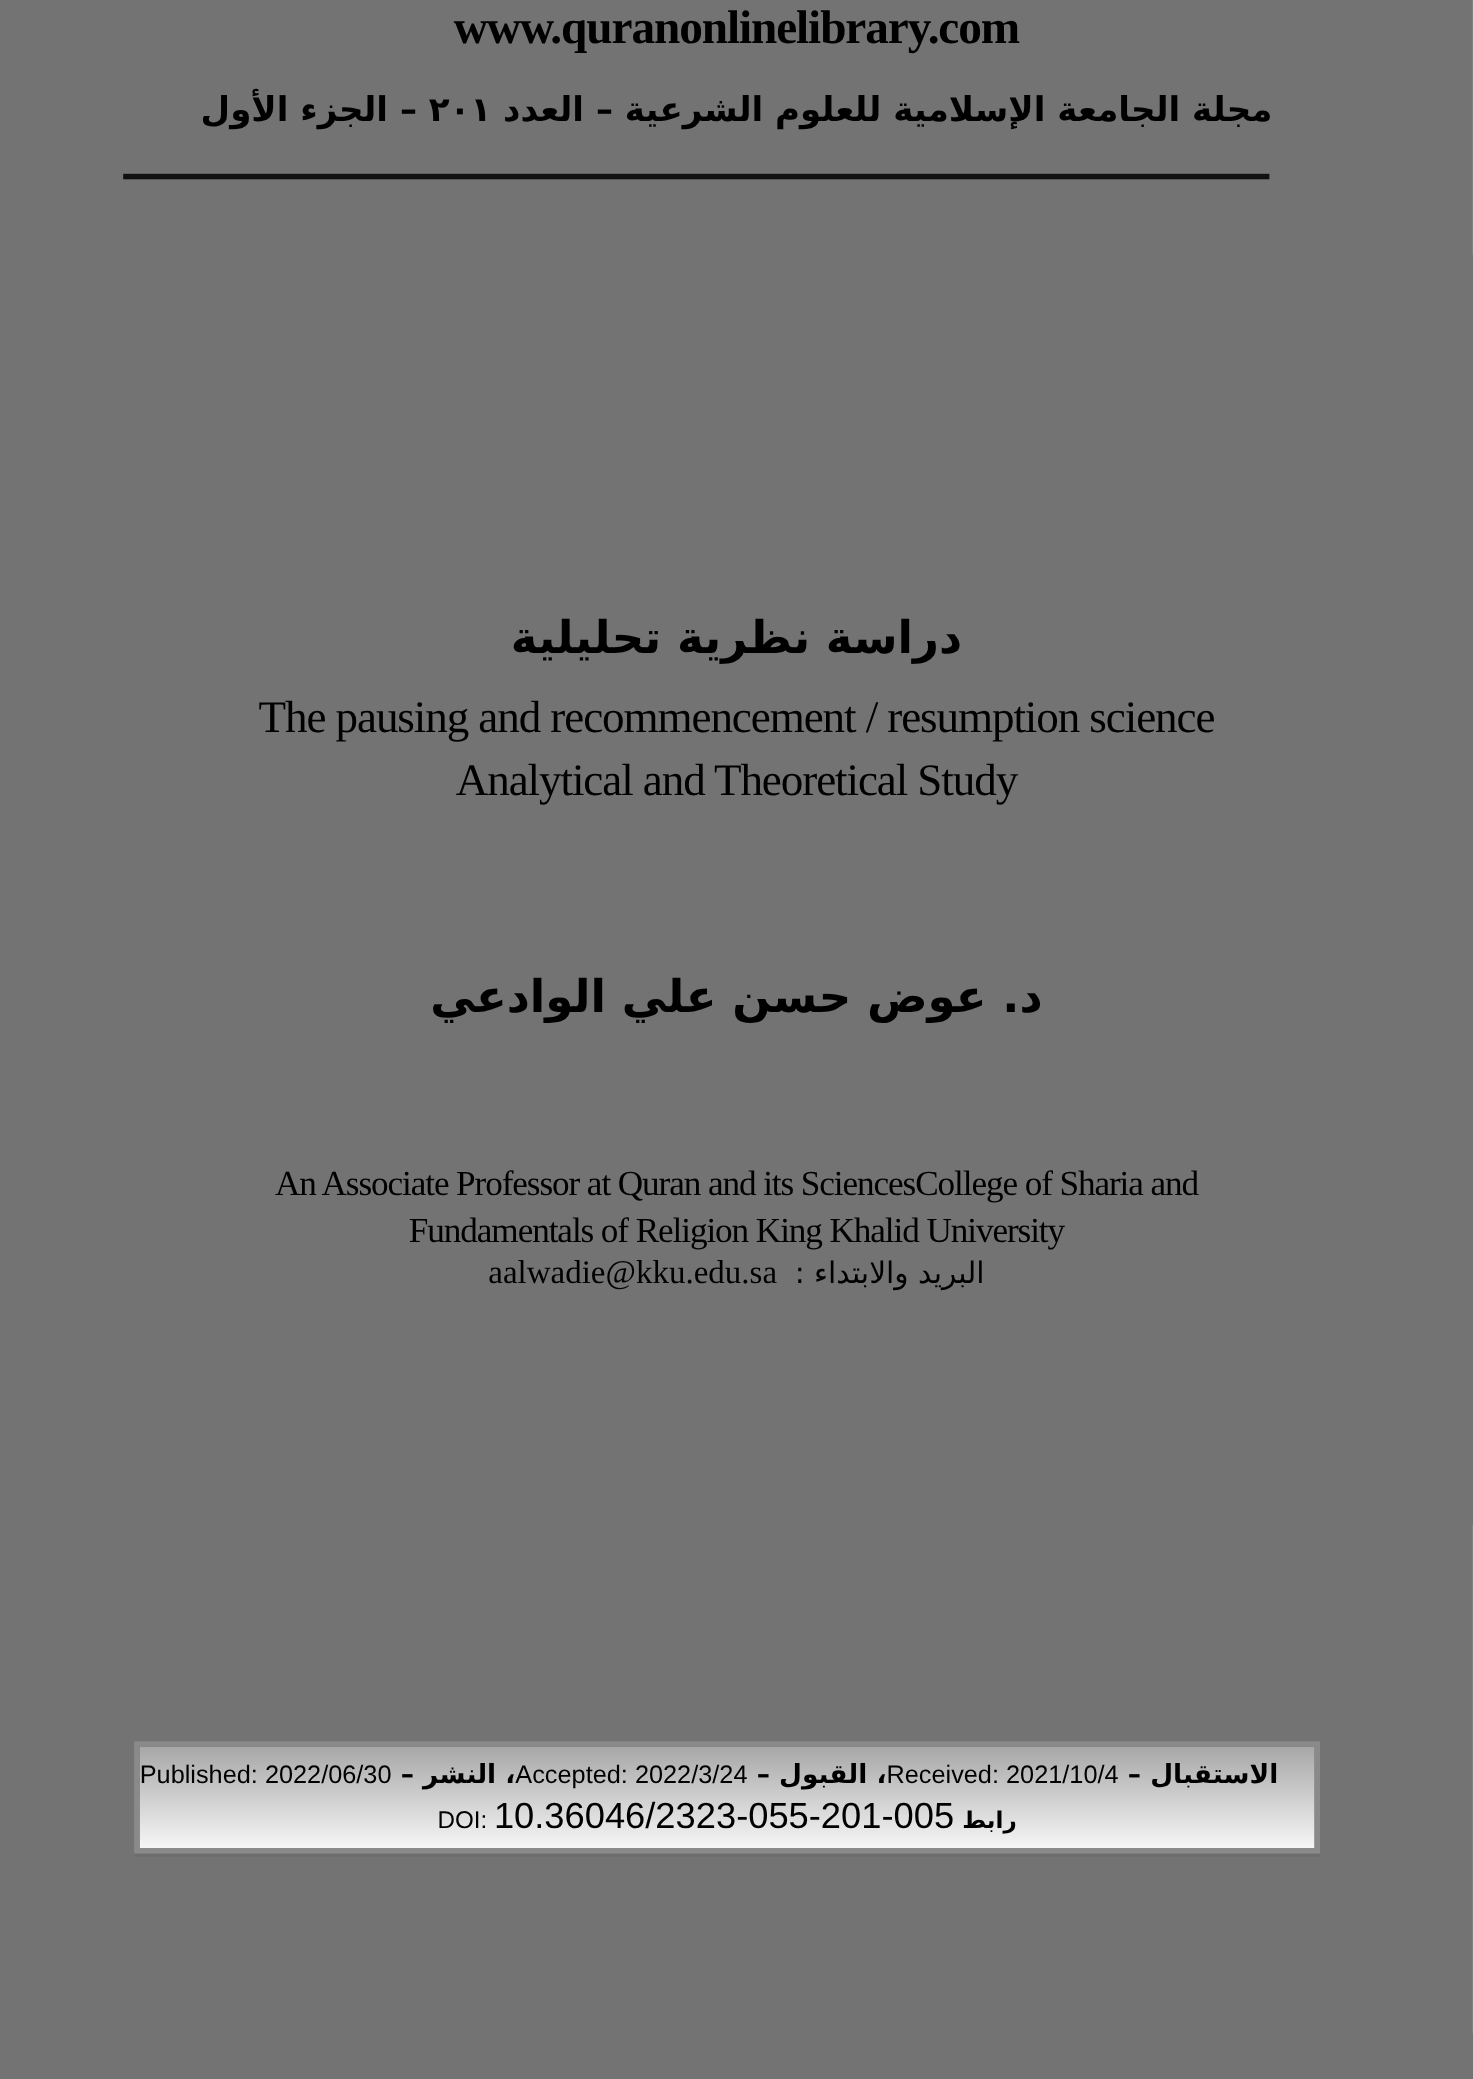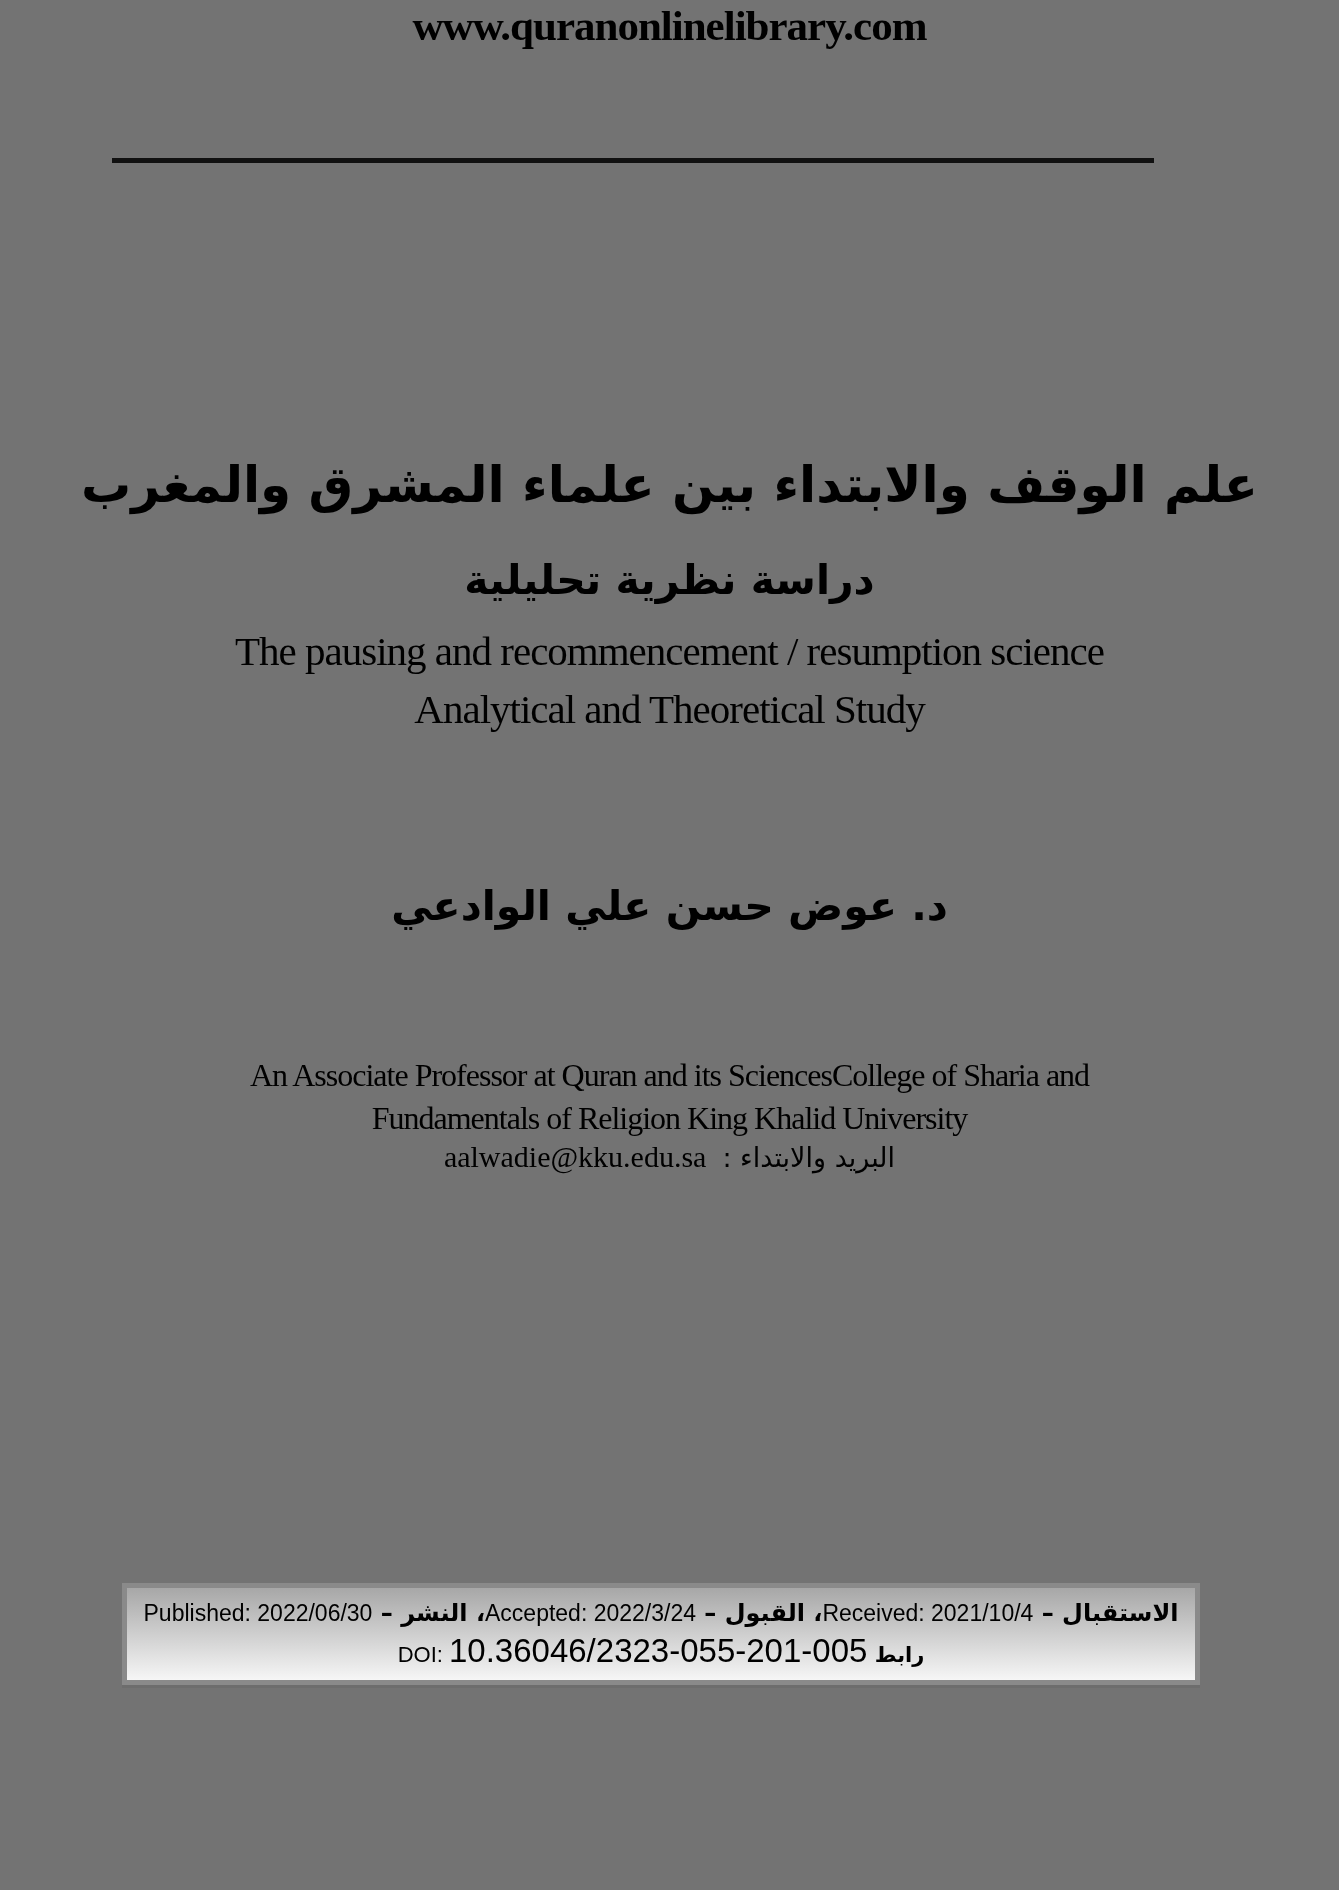--- a/index.html
+++ b/index.html
@@ -102,21 +102,21 @@
     top:1583px;left:122px;width:1078px;height:102px;
     box-sizing:border-box;
     border:5px solid #8a8a8a;
     background:linear-gradient(#a7a7a7,#f6f6f6);
     display:flex;flex-direction:column;justify-content:center;
     gap:5px;
     box-shadow:0 3px 0 rgba(0,0,0,0.05);
   }
   .dates-line{
     direction:rtl;
-    text-align:center;
+    text-align:left;
     font-family:"Liberation Sans","DejaVu Sans",sans-serif;
     font-size:23px;
   }
   .dates-line .ar{
     font-family:"DejaVu Sans",sans-serif;
     font-weight:bold;
     font-size:24px;
   }
   .doi-line{
     direction:rtl;
@@ -136,24 +136,24 @@
     font-size:33px;
   }
 </style>
 </head>
 <body>
 
 <div class="page">
 
   <div class="abs website">www.quranonlinelibrary.com</div>
 
+  <div class="abs journal-header">مجلة الجامعة الإسلامية للعلوم الشرعية – العدد ٢٠١ – الجزء الأول</div>
 
   <div class="top-rule"></div>
 
-  <div class="abs title-ar">علم الوقف والابتداء بين علماء المشرق والمغرب</div>
 
   <div class="abs subtitle-ar">دراسة نظرية تحليلية</div>
 
   <div class="abs title-en">
     <div>The pausing and recommencement / resumption science</div>
     <div>Analytical and Theoretical Study</div>
   </div>
 
 
   <div class="abs name-ar">د. عوض حسن علي الوادعي</div>

